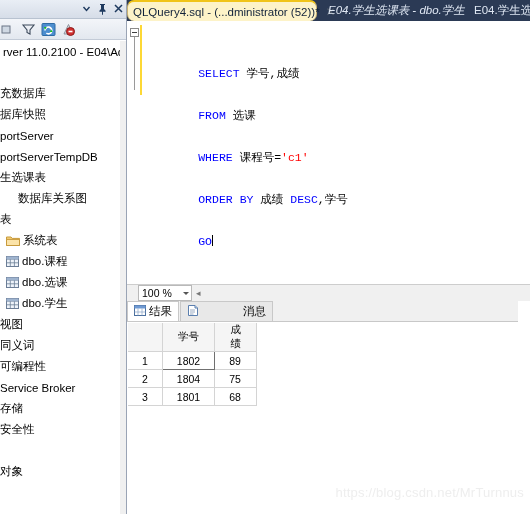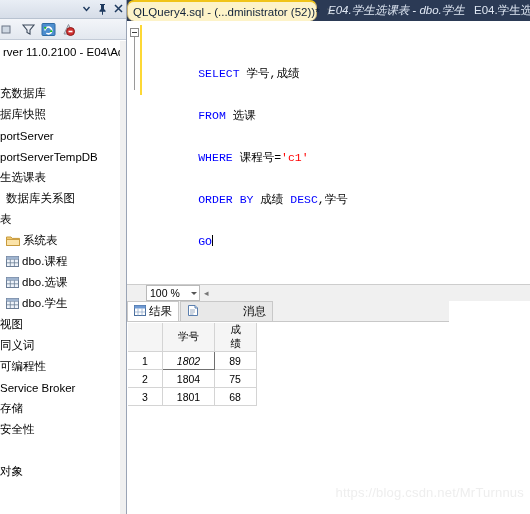--- a/index.html
+++ b/index.html
@@ -207,21 +207,21 @@
   }
   .zoom-box {
     width: 54px; height: 16px;
     background: #ffffff;
     border: 1px solid #b9b9b9;
     box-sizing: border-box;
     display: flex; align-items: center; justify-content: space-between;
     font-size: 10.5px;
     padding: 0 2px 0 3px;
     color: #000;
-    margin-left: 19px;
+    margin-left: 11px;
   }
   .zoom-arrow {
     width: 0; height: 0;
     border-left: 3px solid transparent;
     border-right: 3px solid transparent;
     border-top: 3px solid #555;
   }
   .zoom-split {
     margin-left: 4px;
     font-size: 9px;
@@ -232,21 +232,21 @@
   #results {
     position: absolute;
     left: 127px; top: 301px;
     width: 403px; height: 213px;
     background: #ffffff;
     overflow: hidden;
   }
   .res-tabbar {
     position: absolute;
     left: 0; top: 0;
-    width: 322px; height: 21px;
+    width: 391px; height: 21px;
     background: #f0f0f0;
     border-bottom: 1px solid #c8c8c8;
     box-sizing: border-box;
     display: flex;
   }
   .res-tab {
     height: 20px;
     display: flex; align-items: center;
     gap: 3px;
     font-size: 11.5px;
@@ -292,21 +292,20 @@
   }
   .grid .rowhdr-blank {
     background: #f5f5f5;
     width: 22px;
     border-left: none;
     border-top: none;
   }
   .grid td.cellsel {
     border: 1px solid #707070;
     background: #ffffff;
-    font-style: italic;
   }
   .col-sid { width: 46px; }
   .col-score { width: 42px; }
 
   
   #watermark {
     position: absolute;
     right: 6px; bottom: 14px;
     font-size: 13px;
     color: #eeeeee;
@@ -396,21 +395,21 @@
       </div>
 
       <div class="tree-row">
         <span class="tree-lbl">portServerTempDB</span>
       </div>
 
       <div class="tree-row">
         <span class="tree-lbl">生选课表</span>
       </div>
 
-      <div class="tree-row" style="padding-left:6px;font-family:Liberation Serif, serif;">
+      <div class="tree-row" style="padding-left:18px;font-family:Liberation Serif, serif;">
         <span class="tree-lbl">数据库关系图</span>
       </div>
 
       <div class="tree-row">
         <span class="tree-lbl">表</span>
       </div>
 
       <div class="tree-row" style="padding-left:6px;">
         <span class="tree-ico">
           <svg width="14" height="12" viewBox="0 0 14 12">

